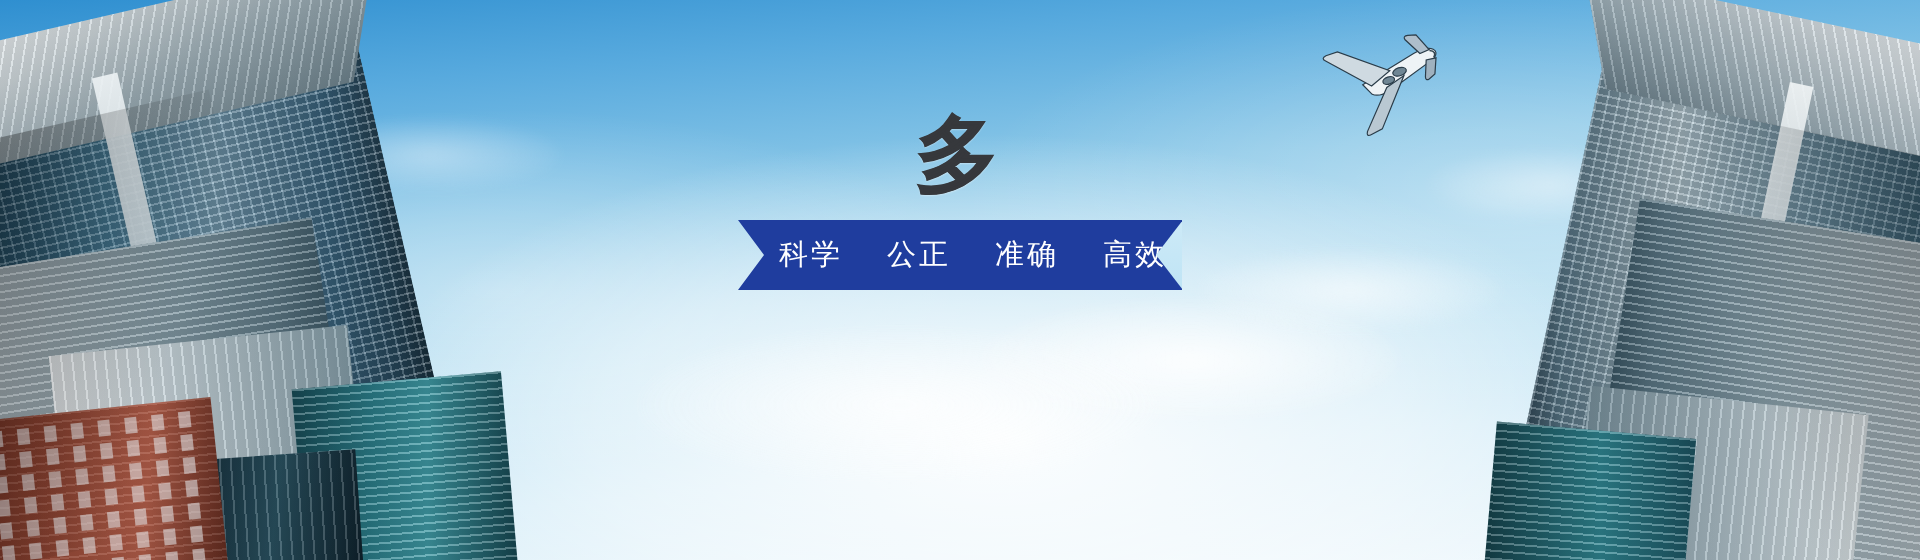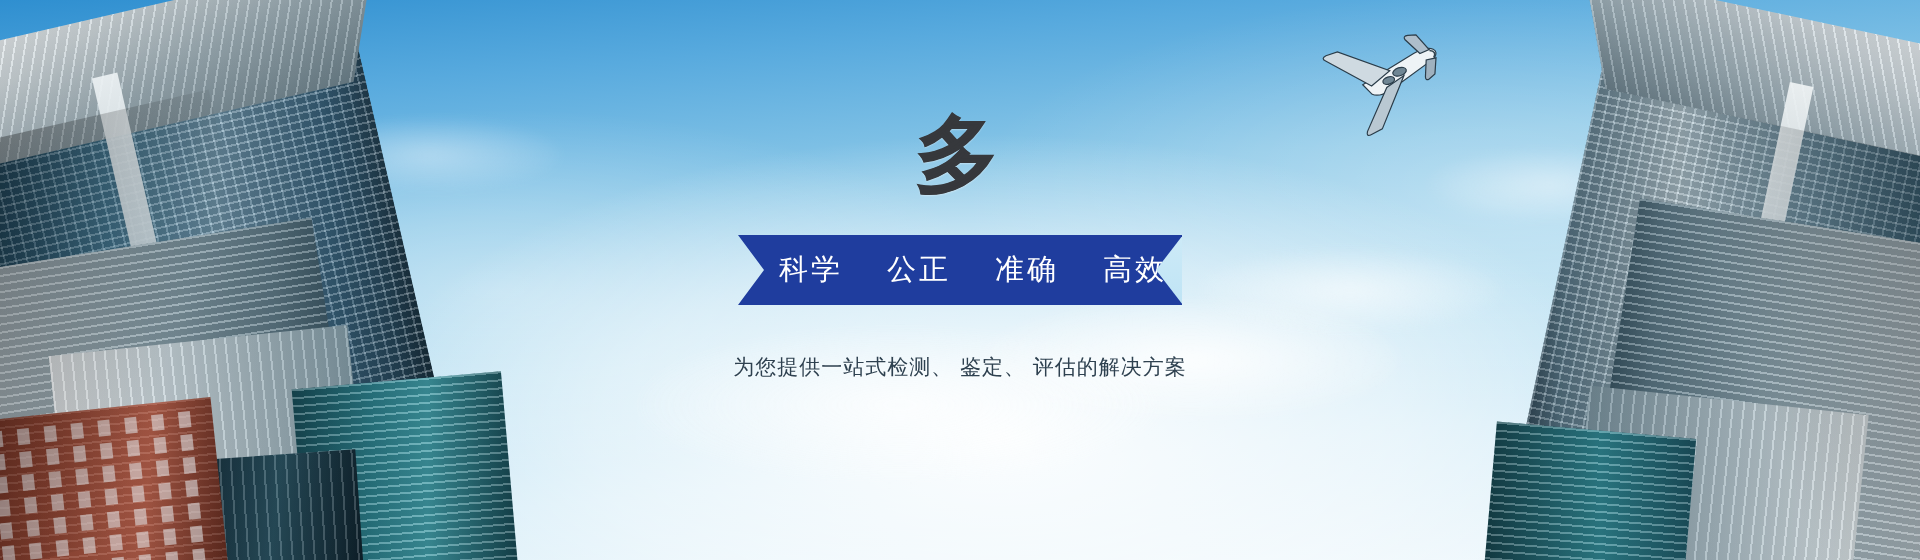--- a/index.html
+++ b/index.html
@@ -163,21 +163,21 @@
     position:relative;top:4px;
     -webkit-text-stroke:1px #36383c;
   }
   .headline .rest{
     font-size:54px;
     font-weight:normal;
     letter-spacing:4px;
   }
 
   .ribbon{
-    margin-top:43px;
+    margin-top:28px;
     position:relative;
     height:70px;
     width:444px;
     display:flex;align-items:center;justify-content:center;
     background:#1f3d9e;
     color:#ffffff;
     clip-path:polygon(0 0, 100% 0, 100% 100%, 0 100%, 26px 50%);
   }
   .ribbon-inner{
     display:flex;align-items:center;gap:44px;
@@ -334,16 +334,15 @@
     <div class="ribbon">
       <div class="ribbon-inner">
         <span>科学</span>
         <span>公正</span>
         <span>准确</span>
         <span>高效</span>
       </div>
       <div class="ribbon-notch-r2"></div>
     </div>
 
-    <div class="subtitle">为您提供一站式检测、 鉴定、 评估的解决方案</div>
 
   </div>
 </div>
 
 </body></html>

